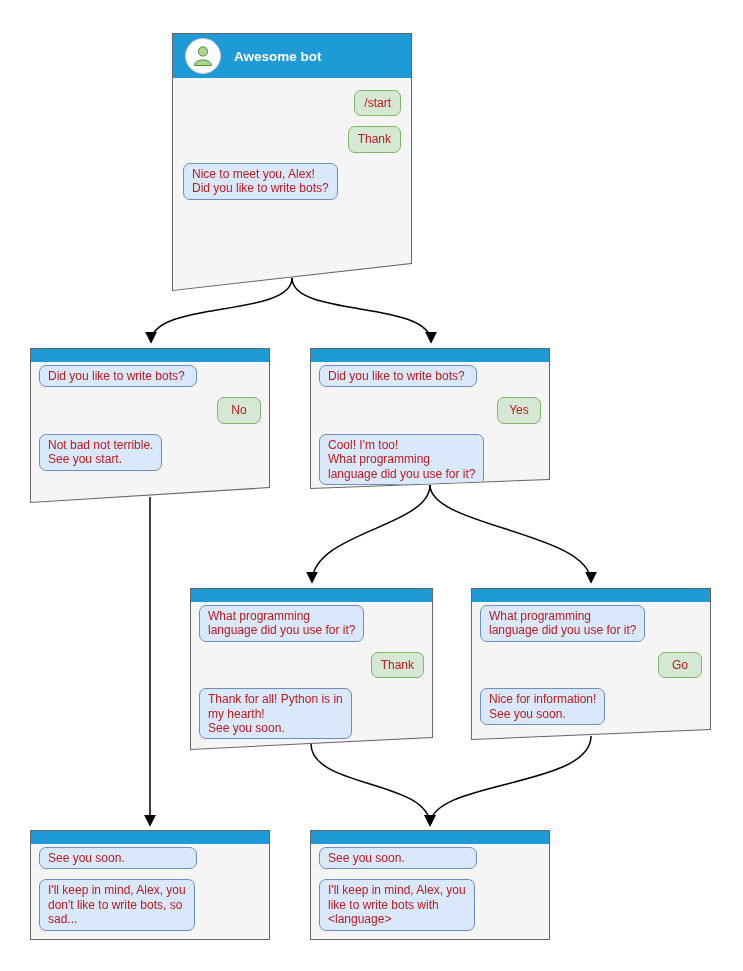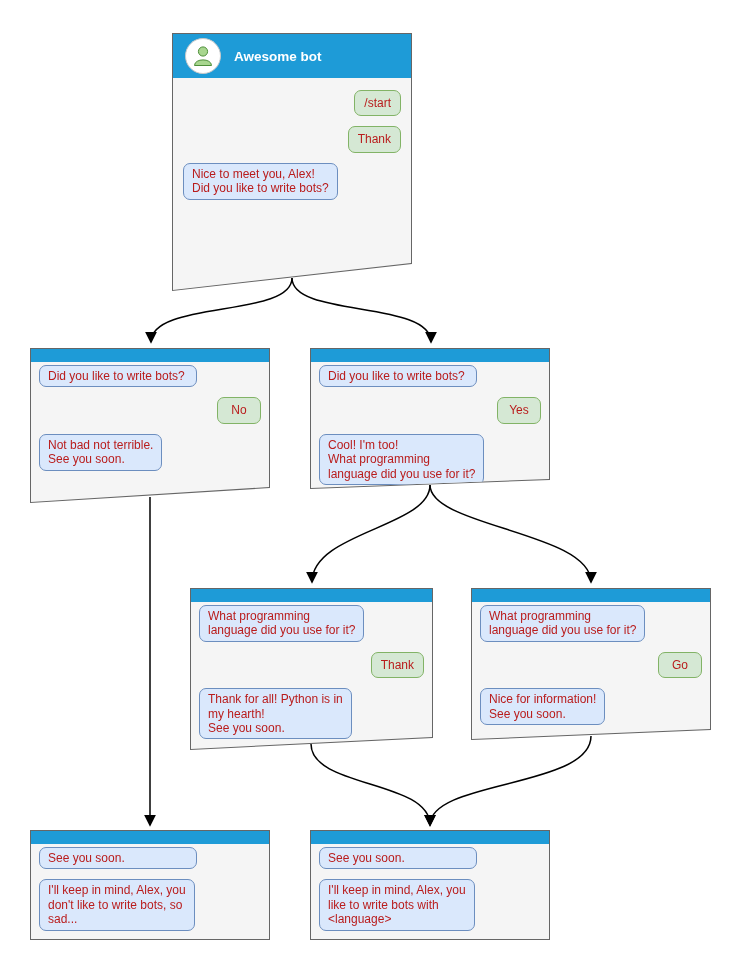--- a/index.html
+++ b/index.html
@@ -93,21 +93,21 @@
   </div>
 
   <div class="card" style="left:30px; top:348px; width:240px; height:155px; --slant:15px;">
     <div class="card-bg"></div>
     <div class="card-fg">
       <div class="strip"></div>
       <div class="messages small">
         <div class="bubble bot wide">Did you like to write bots?</div>
         <div class="bubble user">No</div>
         <div class="bubble bot">Not bad not terrible.
-See you soon.</div>
+See you start.</div>
       </div>
     </div>
   </div>
 
   <div class="card" style="left:310px; top:348px; width:240px; height:141px; --slant:9px;">
     <div class="card-bg"></div>
     <div class="card-fg">
       <div class="strip"></div>
       <div class="messages small">
         <div class="bubble bot wide">Did you like to write bots?</div>

